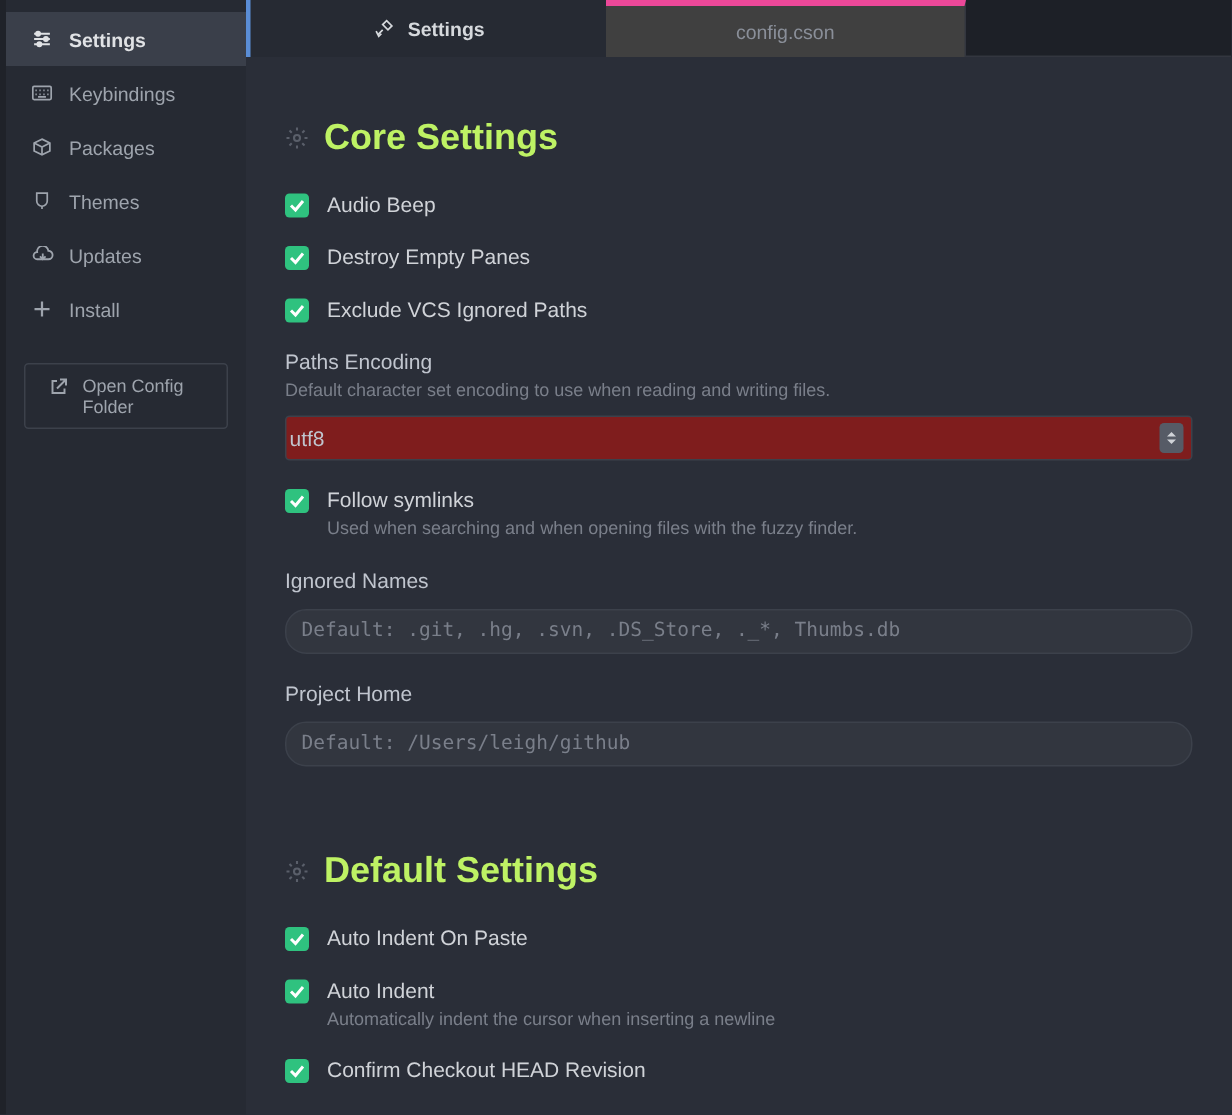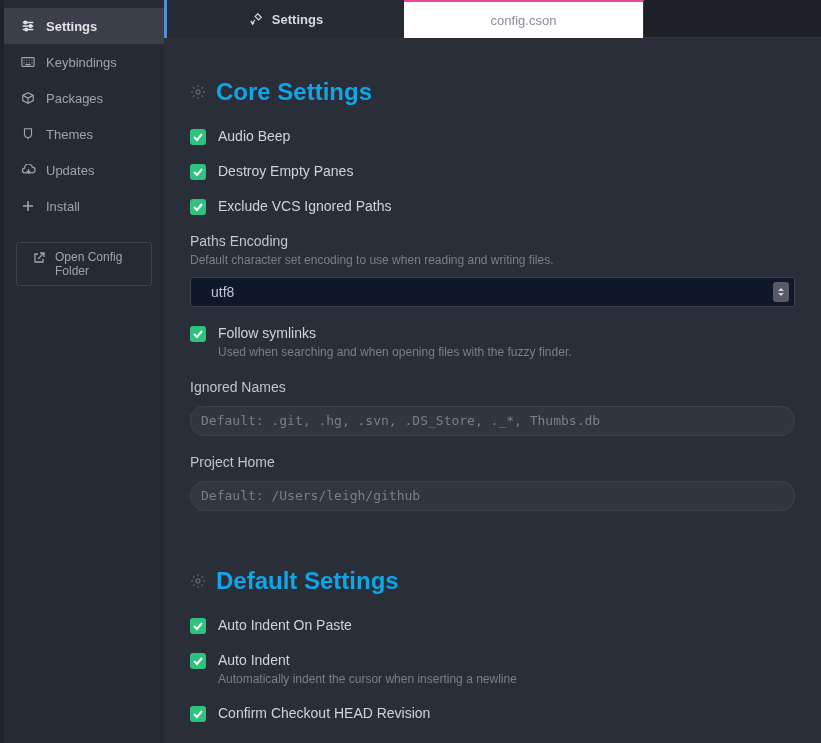--- a/index.html
+++ b/index.html
@@ -84,22 +84,22 @@
 }
 .tab.settings {
   width: 240px;
   background: #262a33;
   border-left: 3px solid #5a8dd6;
   gap: 8px;
   font-weight: 600;
 }
 .tab.config {
   width: 240px;
-  background: #ffffff;
-  border-top: 2px solid #ec4899;
+  background: #404040;
+  border-top: 4px solid #ec4899;
   border-right: 1px solid #33363f;
   color: #8a8f99;
 }
 .tab-spacer {
   flex: 1;
   background: #1d2027;
   border-bottom: 1px solid #33363f;
 }
 .content {
   flex: 1;
@@ -111,21 +111,21 @@
 }
 .section-header {
   display: flex;
   align-items: center;
   gap: 10px;
   margin-bottom: 22px;
 }
 .section-title {
   font-size: 24px;
   font-weight: 700;
-  color: #0ea5e9;
+  color: #bef264;
 }
 .gear-icon svg { color: #5a5f6a; }
 .control {
   margin-bottom: 18px;
 }
 .checkbox-row {
   display: flex;
   align-items: flex-start;
   gap: 12px;
 }
@@ -162,24 +162,24 @@
   color: #c0c5ce;
   margin-bottom: 3px;
 }
 .select-wrap {
   position: relative;
   margin-top: 8px;
 }
 .select {
   width: 100%;
   height: 30px;
-  background: #0f172a;
+  background: #7f1d1d;
   border: 1px solid #3c414b;
   border-radius: 3px;
-  padding: 0 28px 0 20px;
+  padding: 0 28px 0 2px;
   color: #c0c5ce;
   font-size: 14px;
   cursor: pointer;
   display: flex;
   align-items: center;
 }
 .select-caret {
   position: absolute;
   right: 6px;
   top: 50%;

